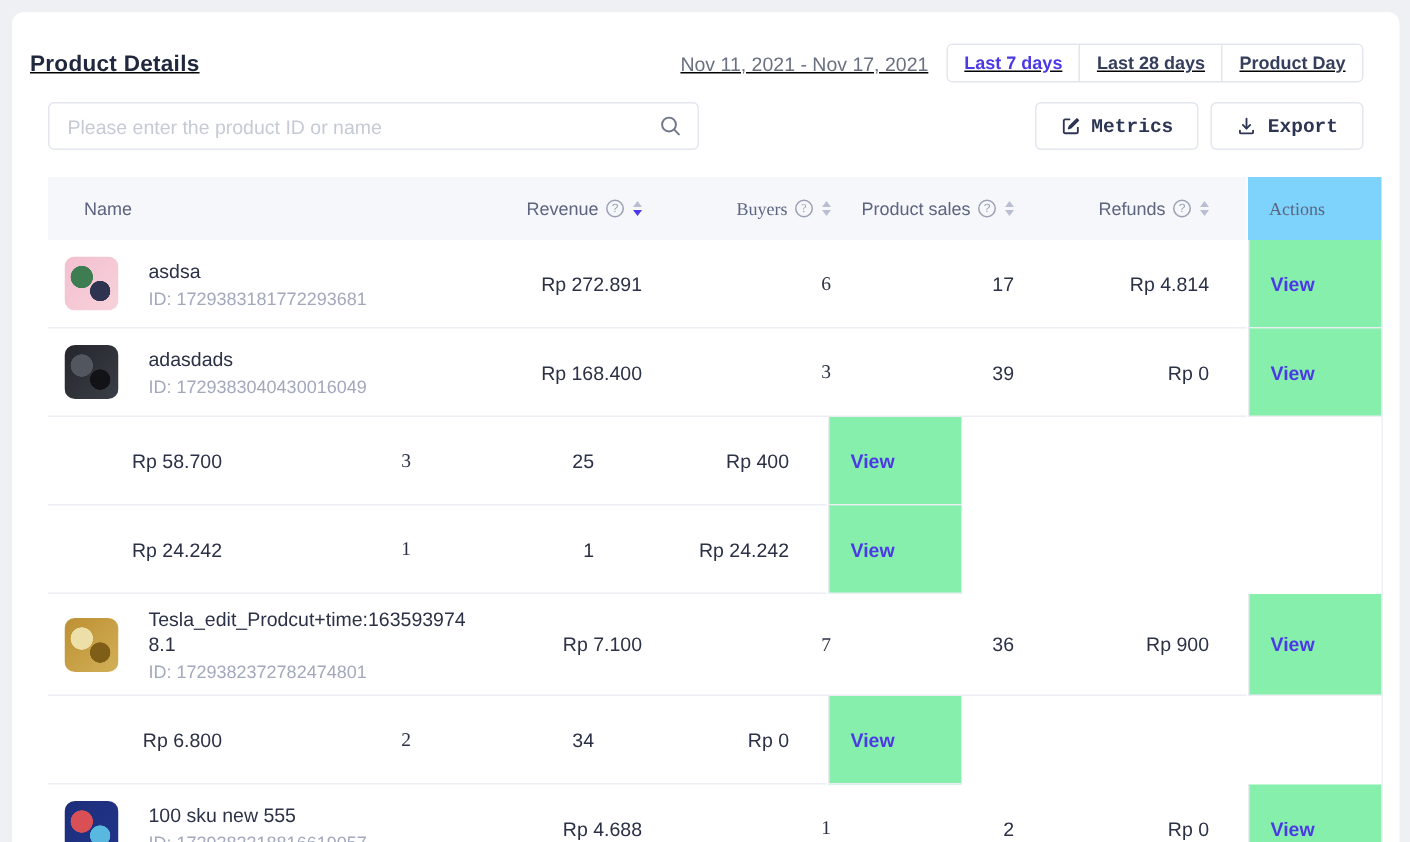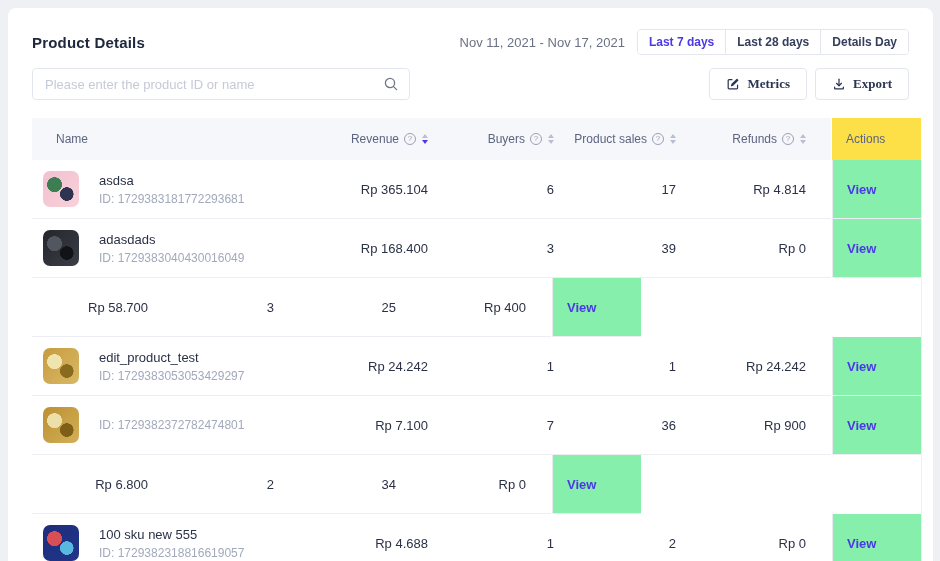--- a/index.html
+++ b/index.html
@@ -7,48 +7,48 @@
     --border:#e3e6ee; --divider:#eceef3; --thead-bg:#f6f7fa;
     --text-dark:#20283e; --text-body:#2b3146; --text-gray:#6a7183;
     --text-header:#5c6480; --text-id:#a3a9bc; --placeholder:#c6cad6;
   }
   *{margin:0;padding:0;box-sizing:border-box;}
   html,body{width:940px;height:561px;overflow:hidden;}
   body{background:var(--page-bg);font-family:"Liberation Sans","DejaVu Sans",sans-serif;}
   .card{position:absolute;left:8px;top:8px;width:925px;height:560px;background:var(--card-bg);border-radius:8px 8px 0 0;overflow:hidden;}
 
   
-  .top-row{display:flex;justify-content:space-between;align-items:center;margin:22px 24px 0 24px;height:24px;}
+  .top-row{display:flex;justify-content:space-between;align-items:center;margin:22px 24px 0 12px;height:24px;text-decoration:underline;}
   .page-title{font-size:15px;font-weight:700;color:var(--text-dark);letter-spacing:.2px;}
   .top-right{display:flex;align-items:center;gap:12px;}
   .date-range{font-size:13px;color:var(--text-gray);}
   .seg{display:flex;border:1px solid var(--border);border-radius:4px;overflow:hidden;background:#fff;}
   .seg button{appearance:none;border:none;background:#fff;font-family:inherit;font-size:12px;font-weight:600;color:#353e5c;padding:5px 11px;cursor:pointer;border-left:1px solid var(--border);}
   .seg button:first-child{border-left:none;}
   .seg button.active{color:var(--accent);text-align:right;}
 
   
   .toolbar{display:flex;justify-content:space-between;align-items:center;margin:14px 24px 0 24px;}
-  .search{position:relative;width:378px;height:32px;}
+  .search{position:relative;width:434px;height:32px;}
   .search input{width:100%;height:100%;border:1px solid var(--border);border-radius:4px;padding:0 34px 0 12px;font-family:inherit;font-size:13px;color:var(--text-body);outline:none;}
   .search input::placeholder{color:var(--placeholder);}
   .search .sicon{position:absolute;right:11px;top:8px;width:16px;height:16px;cursor:pointer;}
   .toolbar-buttons{display:flex;gap:8px;}
-  .tbtn{display:flex;align-items:center;gap:7px;height:32px;padding:0 16px;background:#fff;border:1px solid var(--border);border-radius:4px;font-family:Liberation Serif, serif;font-size:13px;font-weight:600;color:#2c3553;cursor:pointer;}
+  .tbtn{display:flex;align-items:center;gap:7px;height:32px;padding:0 16px;background:#fff;border:1px solid var(--border);border-radius:4px;font-family:Liberation Mono, monospace;font-size:13px;font-weight:600;color:#2c3553;cursor:pointer;}
 
   
   .table{position:relative;margin:18px 0 0 24px;width:890px;}
   .thead{display:flex;height:42px;}
   .thead-main{display:flex;align-items:center;background:var(--thead-bg);}
   .th{font-size:12px;color:var(--text-header);font-weight:400;}
   .th-name{flex:0 0 280px;padding-left:24px;}
   .th-num{display:flex;justify-content:flex-end;align-items:center;}
-  .w-rev{width:116px;} .w-buy{width:126px;} .w-sal{width:122px;} .w-ref{width:130px;}
+  .w-rev{width:116px;} .w-buy{width:126px;font-family:Liberation Serif, serif;} .w-sal{width:122px;} .w-ref{width:130px;}
   .spacer{width:25px;}
-  .th-actions{width:89px;background:#fde047;display:flex;align-items:center;padding-left:14px;margin-left:1px;}
+  .th-actions{width:89px;background:#7dd3fc;display:flex;align-items:center;padding-left:14px;margin-left:1px;font-family:Liberation Serif, serif;}
   .info-icon{display:inline-flex;justify-content:center;align-items:center;width:12px;height:12px;border:1px solid #9aa1b5;border-radius:50%;margin-left:5px;font-size:8px;color:#9aa1b5;line-height:1;}
   .info-icon::before{content:"?";}
   .carets{display:inline-flex;flex-direction:column;gap:2px;margin-left:6px;cursor:pointer;}
   .caret-up{width:0;height:0;border-left:3.5px solid transparent;border-right:3.5px solid transparent;border-bottom:4px solid #b9bfd2;}
   .caret-down{width:0;height:0;border-left:3.5px solid transparent;border-right:3.5px solid transparent;border-top:4px solid #b9bfd2;}
   .caret-down.active{border-top-color:var(--accent);}
 
   .tr{display:flex;min-height:59px;}
   .tr-main{display:flex;align-items:center;border-bottom:1px solid var(--divider);}
   .td{font-size:13px;color:var(--text-body);}
@@ -67,21 +67,21 @@
 
 <div class="card">
 
   <div class="top-row">
     <h1 class="page-title">Product Details</h1>
     <div class="top-right">
       <span class="date-range">Nov 11, 2021 - Nov 17, 2021</span>
       <div class="seg">
         <button class="active">Last 7 days</button>
         <button>Last 28 days</button>
-        <button>Details Day</button>
+        <button>Product Day</button>
       </div>
     </div>
   </div>
 
   <div class="toolbar">
     <div class="search">
       <input type="text" placeholder="Please enter the product ID or name" style="">
       <svg class="sicon" viewBox="0 0 16 16">
         <circle cx="7" cy="7" r="4.6" fill="none" stroke="#6f7689" stroke-width="1.3"></circle>
         <line x1="10.6" y1="10.6" x2="13.6" y2="13.6" stroke="#6f7689" stroke-width="1.3" stroke-linecap="round"></line>
@@ -149,21 +149,21 @@
     <div id="tbody">
   <div class="tr">
     <div class="tr-main">
       <div class="td td-name">
         <span class="thumb" style="background: radial-gradient(circle at 32% 38%, rgb(62, 125, 82) 0px, rgb(62, 125, 82) 22%, transparent 23%), radial-gradient(circle at 66% 64%, rgb(46, 52, 80) 0px, rgb(46, 52, 80) 20%, transparent 21%), linear-gradient(135deg, rgb(243, 191, 207), rgb(247, 210, 218));"></span>
         <span class="name-wrap">
           <span class="pname">asdsa</span>
           <span class="pid">ID: 1729383181772293681</span>
         </span>
       </div>
-      <div class="td td-num w-rev">Rp 365.104</div>
+      <div class="td td-num w-rev">Rp 272.891</div>
       <div class="td td-num w-buy">6</div>
       <div class="td td-num w-sal">17</div>
       <div class="td td-num w-ref">Rp 4.814</div>
       <div class="spacer"></div>
     </div>
     <div class="td td-actions">
       <a class="view-link">View</a>
     </div>
   </div>
 
@@ -195,43 +195,37 @@
       <div class="td td-num w-ref">Rp 400</div>
       <div class="spacer"></div>
     </div>
     <div class="td td-actions">
       <a class="view-link">View</a>
     </div>
   </div>
 
   <div class="tr">
     <div class="tr-main">
-      <div class="td td-name">
-        <span class="thumb" style="background: radial-gradient(circle at 32% 38%, rgb(239, 227, 174) 0px, rgb(239, 227, 174) 22%, transparent 23%), radial-gradient(circle at 66% 64%, rgb(138, 106, 30) 0px, rgb(138, 106, 30) 20%, transparent 21%), linear-gradient(135deg, rgb(199, 155, 63), rgb(217, 185, 100));"></span>
-        <span class="name-wrap">
-          <span class="pname">edit_product_test</span>
-          <span class="pid">ID: 1729383053053429297</span>
-        </span>
-      </div>
       <div class="td td-num w-rev">Rp 24.242</div>
       <div class="td td-num w-buy">1</div>
       <div class="td td-num w-sal">1</div>
       <div class="td td-num w-ref">Rp 24.242</div>
       <div class="spacer"></div>
     </div>
     <div class="td td-actions">
       <a class="view-link">View</a>
     </div>
   </div>
 
   <div class="tr">
     <div class="tr-main">
       <div class="td td-name">
         <span class="thumb" style="background: radial-gradient(circle at 32% 38%, rgb(236, 224, 168) 0px, rgb(236, 224, 168) 22%, transparent 23%), radial-gradient(circle at 66% 64%, rgb(127, 95, 24) 0px, rgb(127, 95, 24) 20%, transparent 21%), linear-gradient(135deg, rgb(189, 143, 51), rgb(210, 176, 87));"></span>
         <span class="name-wrap">
+          <span class="pname">Tesla_edit_Prodcut+time:1635939748.1</span>
           <span class="pid">ID: 1729382372782474801</span>
         </span>
       </div>
       <div class="td td-num w-rev">Rp 7.100</div>
       <div class="td td-num w-buy">7</div>
       <div class="td td-num w-sal">36</div>
       <div class="td td-num w-ref">Rp 900</div>
       <div class="spacer"></div>
     </div>
     <div class="td td-actions">

